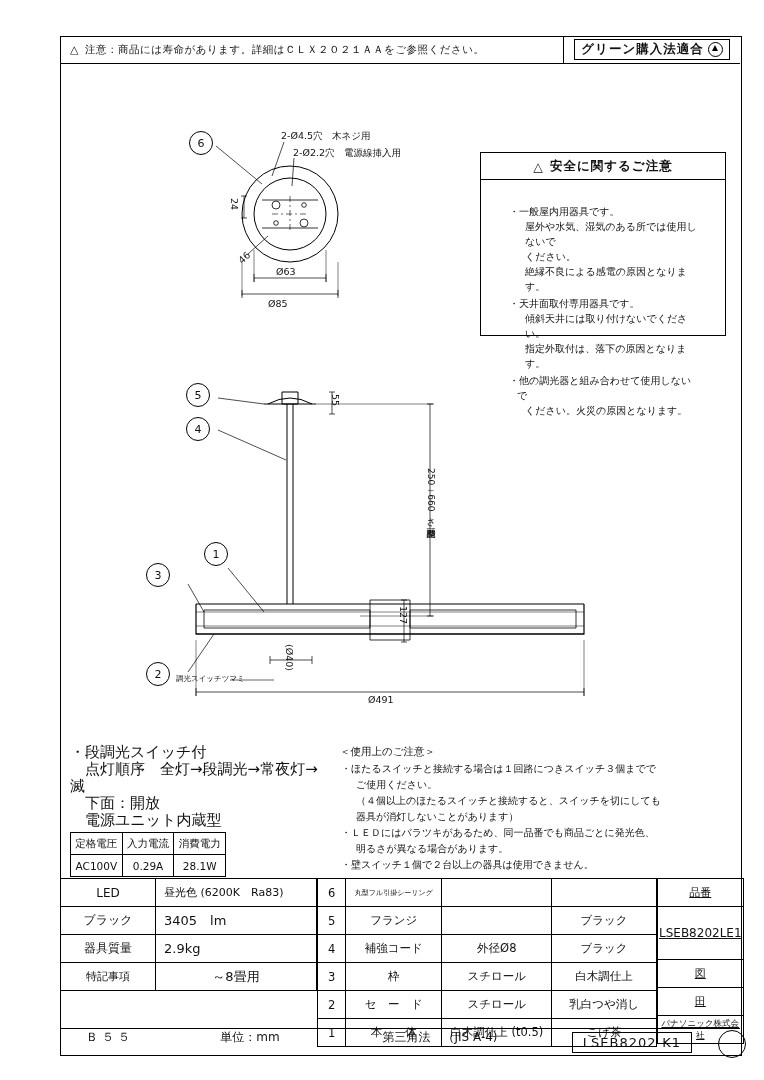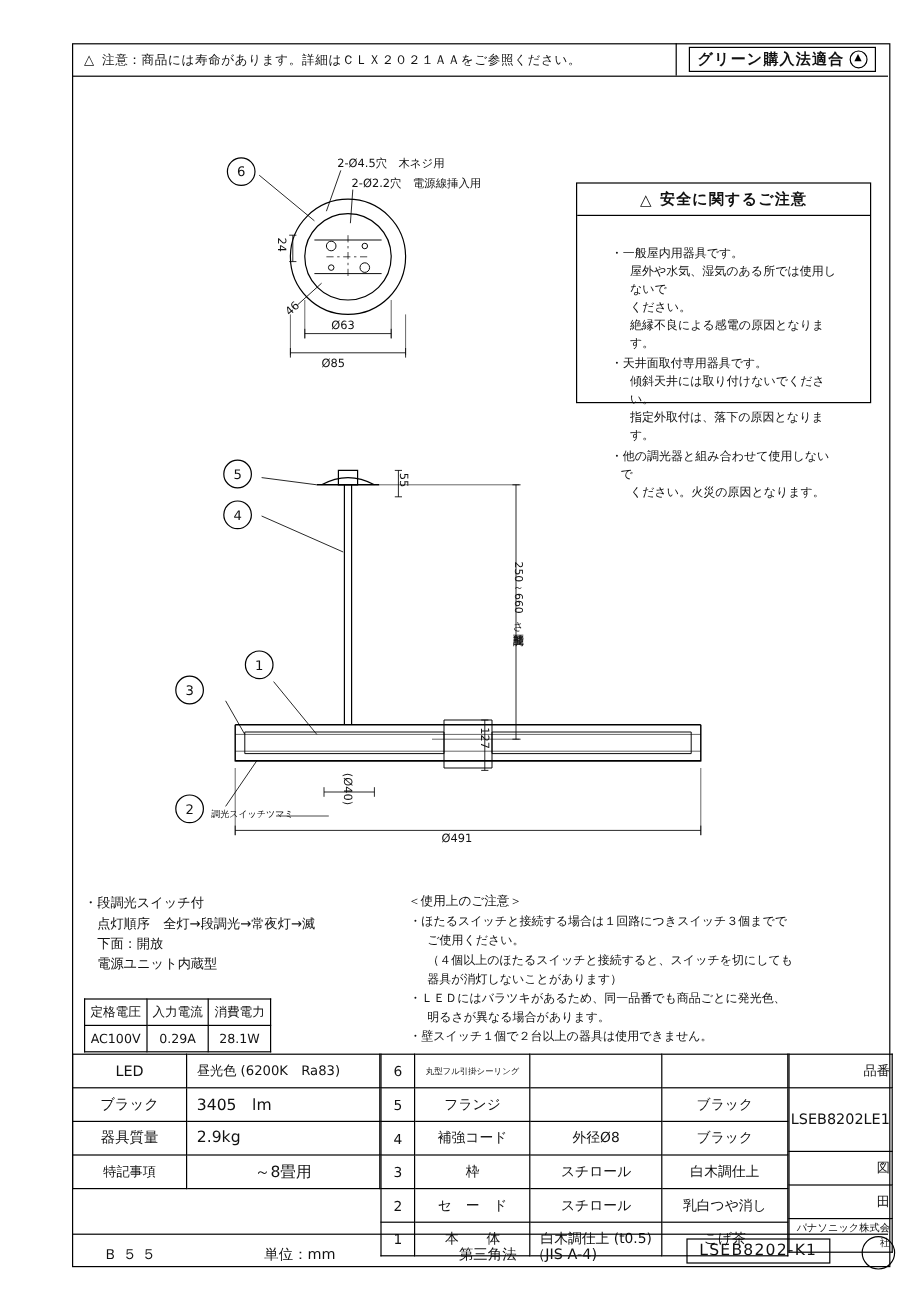--- a/index.html
+++ b/index.html
@@ -24,21 +24,21 @@
   .safety li .sub{display:block;text-indent:0;padding-left:8px;}
 
   svg{position:absolute;left:0;top:0;}
   .lbl{position:absolute;font-size:9.5px;white-space:nowrap;}
   .lbl.v{writing-mode:vertical-rl;text-orientation:mixed;}
 
   
   .balloon{position:absolute;width:22px;height:22px;border:1.2px solid #000;border-radius:50%;font-size:11px;display:flex;align-items:center;justify-content:center;background:#fff;}
 
   
-  .notesL{position:absolute;left:70px;top:744px;width:250px;font-size:11px;line-height:17px;}
+  .notesL{position:absolute;left:70px;top:744px;width:250px;font-size:15px;line-height:17px;}
   .notesR{position:absolute;left:340px;top:744px;width:390px;font-size:10px;line-height:15px;}
   .notesR .tt{font-size:10.5px;margin-bottom:2px;}
   .notesR p{margin:0 0 1px 0;text-indent:-8px;padding-left:9px;}
   .notesR p.ind{text-indent:0;padding-left:16px;}
 
   
   table{border-collapse:collapse;}
   .spec{position:absolute;left:70px;top:832px;width:156px;font-size:10.5px;text-align:center;}
   .spec td{border:1px solid #000;height:19px;}
 
@@ -49,24 +49,24 @@
   .leftTbl td.val{text-align:left;padding-left:8px;}
 
   .partsTbl{position:absolute;left:317px;top:878px;width:340px;font-size:11.5px;}
   .partsTbl td{border:1px solid #000;height:25px;text-align:center;}
   .partsTbl td.num{width:26px;}
   .partsTbl td.nm{width:96px;}
   .partsTbl td.mt{width:110px;}
   .partsTbl td.rm{width:106px;}
 
   .rightTbl{position:absolute;left:657px;top:878px;width:83px;font-size:11px;}
-  .rightTbl td{border:1px solid #000;text-align:right;}
-
-  
-  .bottombar{position:absolute;left:60px;top:1028px;width:680px;height:26px;border-top:1.5px solid #000;box-sizing:border-box;display:flex;align-items:flex-end;font-size:12px;}
+  .rightTbl td{border:1px solid #000;text-align:center;text-decoration:underline;}
+
+  
+  .bottombar{position:absolute;left:60px;top:1028px;width:680px;height:26px;border-top:1.5px solid #000;box-sizing:border-box;display:flex;align-items:flex-start;font-size:12px;}
   .bottombar .b1{width:100px;text-align:center;letter-spacing:4px;}
   .bottombar .b2{width:180px;text-align:center;}
   .bottombar .b3{width:200px;text-align:center;}
   .codebox{position:absolute;right:72px;top:1032px;border:1.2px solid #000;padding:2px 10px;font-size:13px;letter-spacing:1px;}
   .circ{position:absolute;right:18px;top:1030px;width:26px;height:26px;border:1.3px solid #000;border-radius:50%;}
 </style>
 </head>
 <body>
 
 <div class="sheet">

